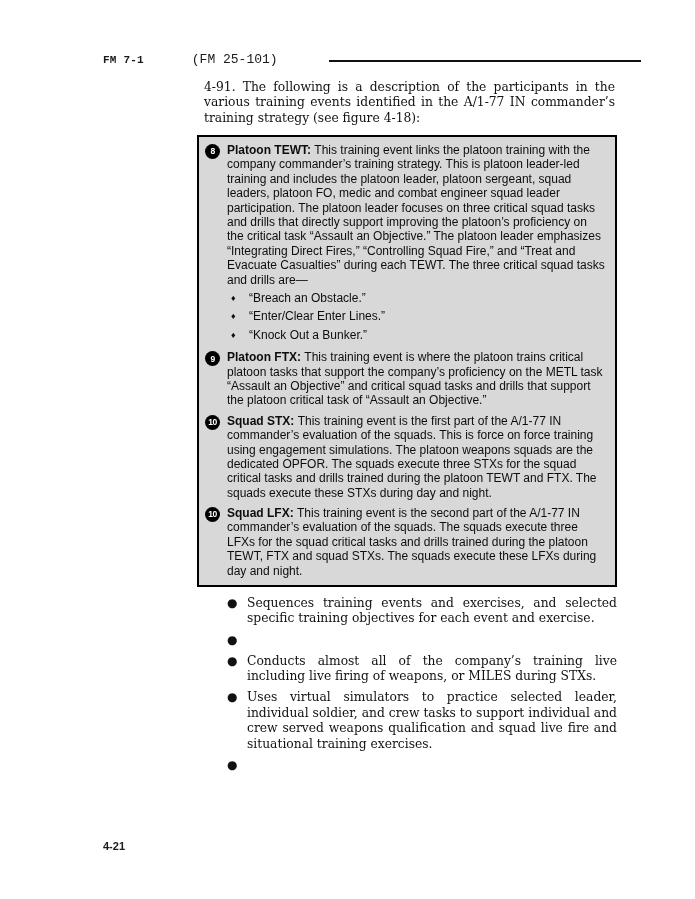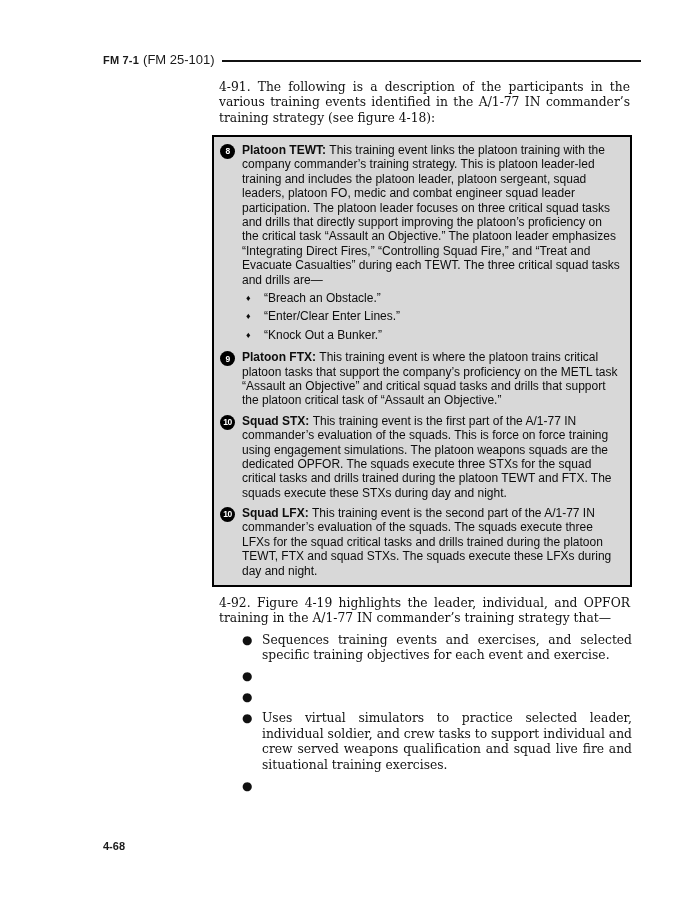--- a/index.html
+++ b/index.html
@@ -9,30 +9,30 @@
     width:695px; height:899px;
     background:#ffffff;
     margin:0 auto;
     overflow:hidden;
     color:#1a1a1a;
   }
   
   .header {
     position:absolute; left:103px; top:52px; width:538px;
     display:flex; align-items:center;
-    font-family:Liberation Sans, sans-serif;
-    font-size:11px; white-space:nowrap;
+    font-family:Liberation Mono, monospace;
+    font-size:11px; white-space:nowrap;gap:44px;
   }
   .header .doc-code { font-weight:bold; letter-spacing:.2px; }
   .header .doc-paren { font-weight:normal; font-size:13px; margin-left:4px; }
   .header .rule { flex:1; height:2px; background:#111; margin-left:7px; margin-top:2px; }
 
   
   .content {
-    position:absolute; left:212px; top:80px; width:420px;
+    position:absolute; left:197px; top:80px; width:420px;
   }
   .body-serif {
     font-family:"DejaVu Serif","Liberation Serif",serif;
     font-size:12.3px; line-height:1.25; text-align:justify;
     color:#111;
   }
   .para { margin-left:7px; margin-right:2px; }
 
   
   .event-box {
@@ -130,39 +130,39 @@
 
       <div class="event-item">
         <span class="num-circle">10</span>
         <div class="event-text">
           <b class="lbl">Squad LFX:</b><span>This training event is the second part of the A/1-77 IN commander’s evaluation of the squads. The squads execute three LFXs for the squad critical tasks and drills trained during the platoon TEWT, FTX and squad STXs. The squads execute these LFXs during day and night.</span>
         </div>
       </div>
 
     </div>
 
-    <p class="body-serif para">4-92. Figure 4-19 highlights the leader, individual, and OPFOR training in the A/1-77 IN commander’s training strategy that—</p>
 
     <div class="bullet-list body-serif">
       <div class="bullet-row">
         <span class="bullet-glyph">●</span>
         <span class="bullet-text">Sequences training events and exercises, and selected specific training objectives for each event and exercise.</span>
       </div>
       <div class="bullet-row">
         <span class="bullet-glyph">●</span>
       </div>
       <div class="bullet-row">
         <span class="bullet-glyph">●</span>
+        <span class="bullet-text">Conducts almost all of the company’s training live including live firing of weapons, or MILES during STXs.</span>
       </div>
       <div class="bullet-row">
         <span class="bullet-glyph">●</span>
         <span class="bullet-text">Uses virtual simulators to practice selected leader, individual soldier, and crew tasks to support individual and crew served weapons qualification and squad live fire and situational training exercises.</span>
       </div>
       <div class="bullet-row">
         <span class="bullet-glyph">●</span>
       </div>
     </div>
 
   </div>
 
-  <div class="footer">4-68</div>
+  <div class="footer">4-21</div>
 
 </div>
 
 </body></html>

